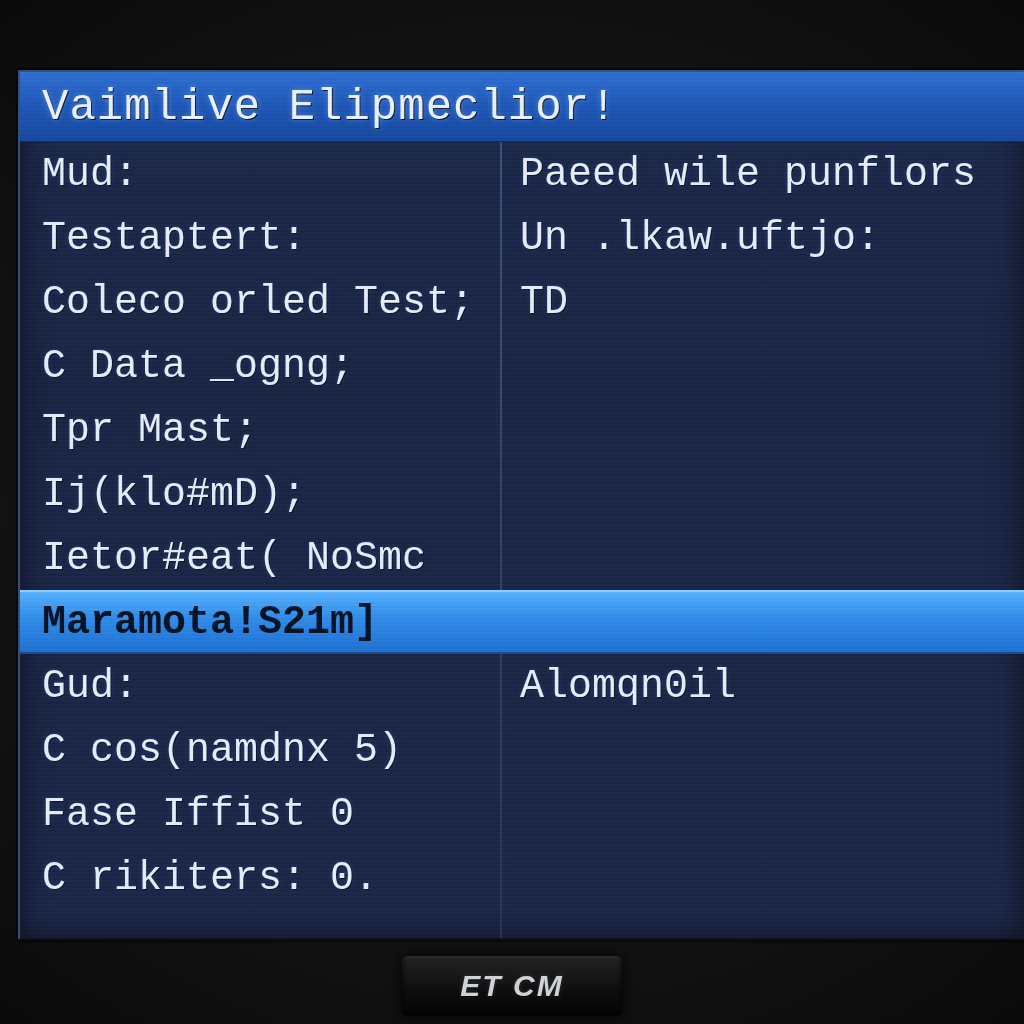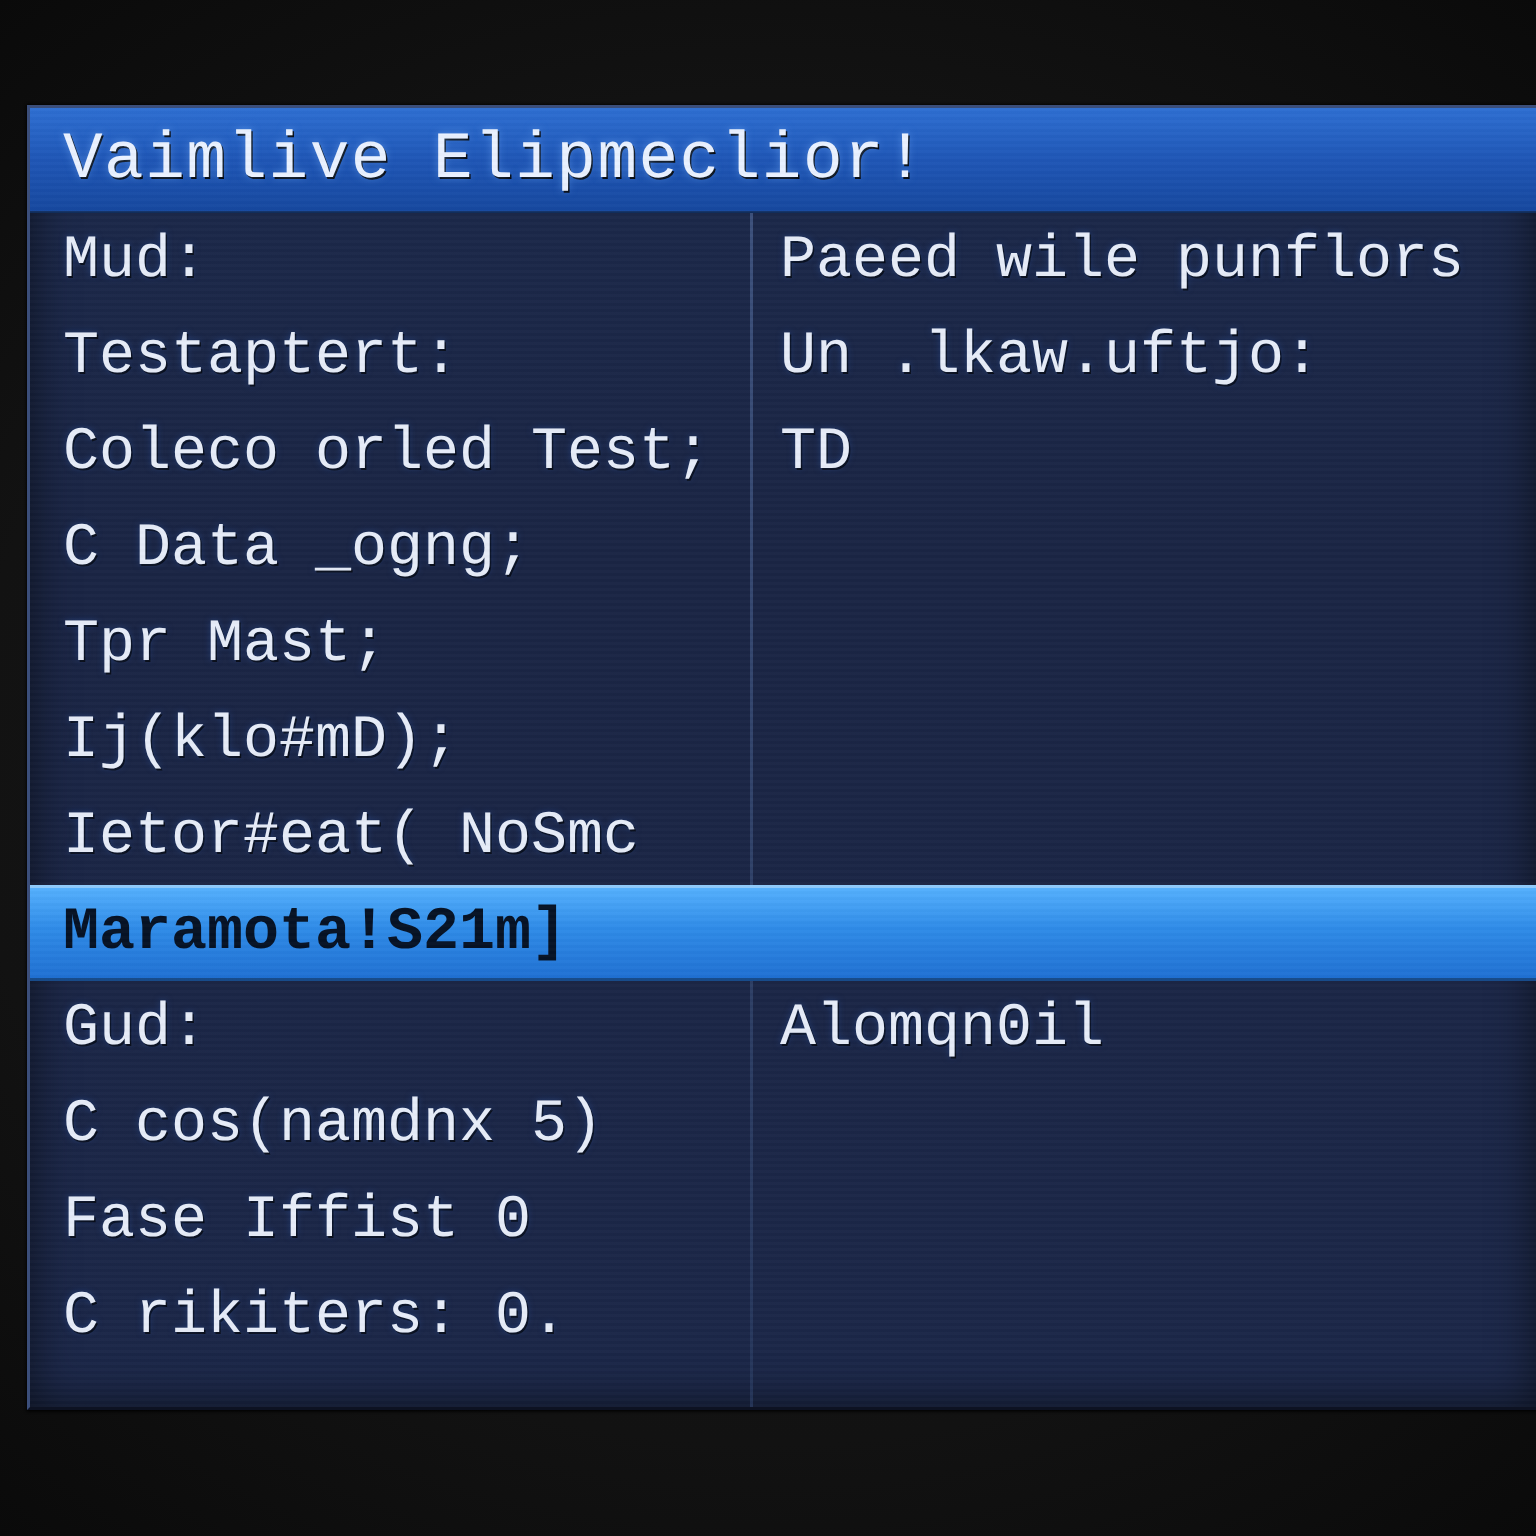--- a/index.html
+++ b/index.html
@@ -206,14 +206,17 @@
       <span class="left">Fase Iffist 0</span>
       <span class="right"></span>
     </div>
     <div class="row">
       <span class="left">C rikiters: 0.</span>
       <span class="right"></span>
     </div>
 
   </div>
 
+  <div class="bezel-brand">
+    <span>ET CM</span>
+  </div>
 
 </div>
 
 </body></html>

